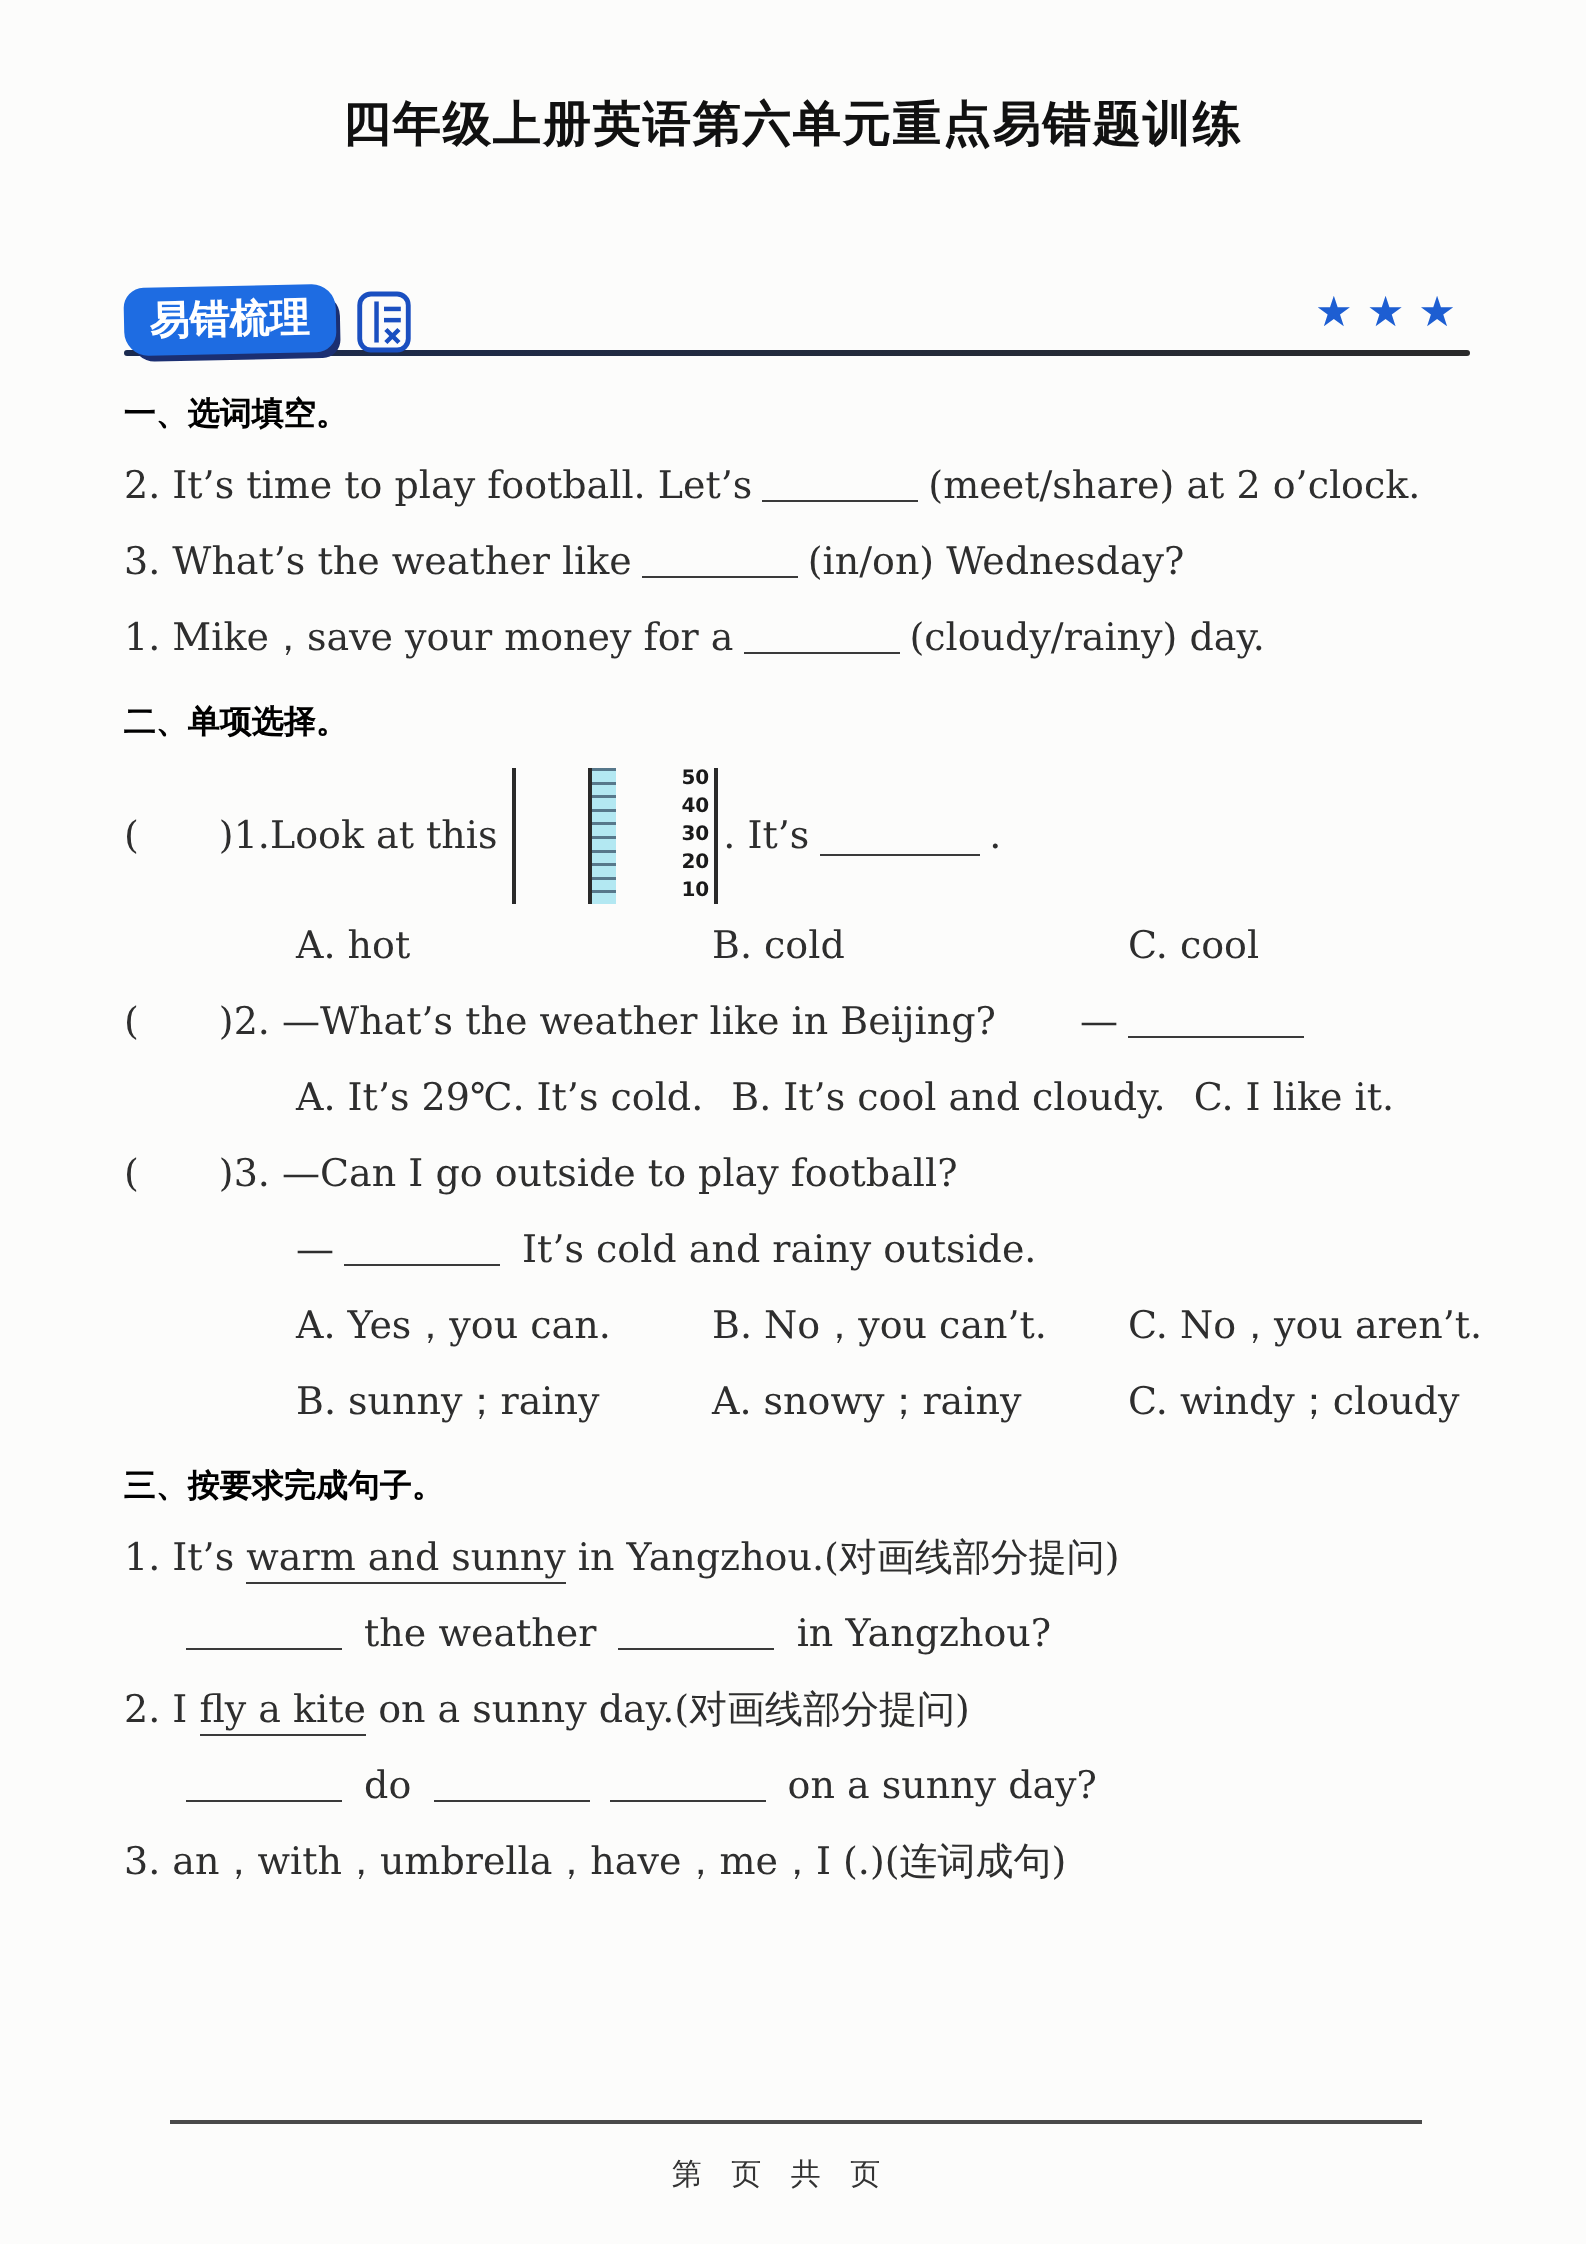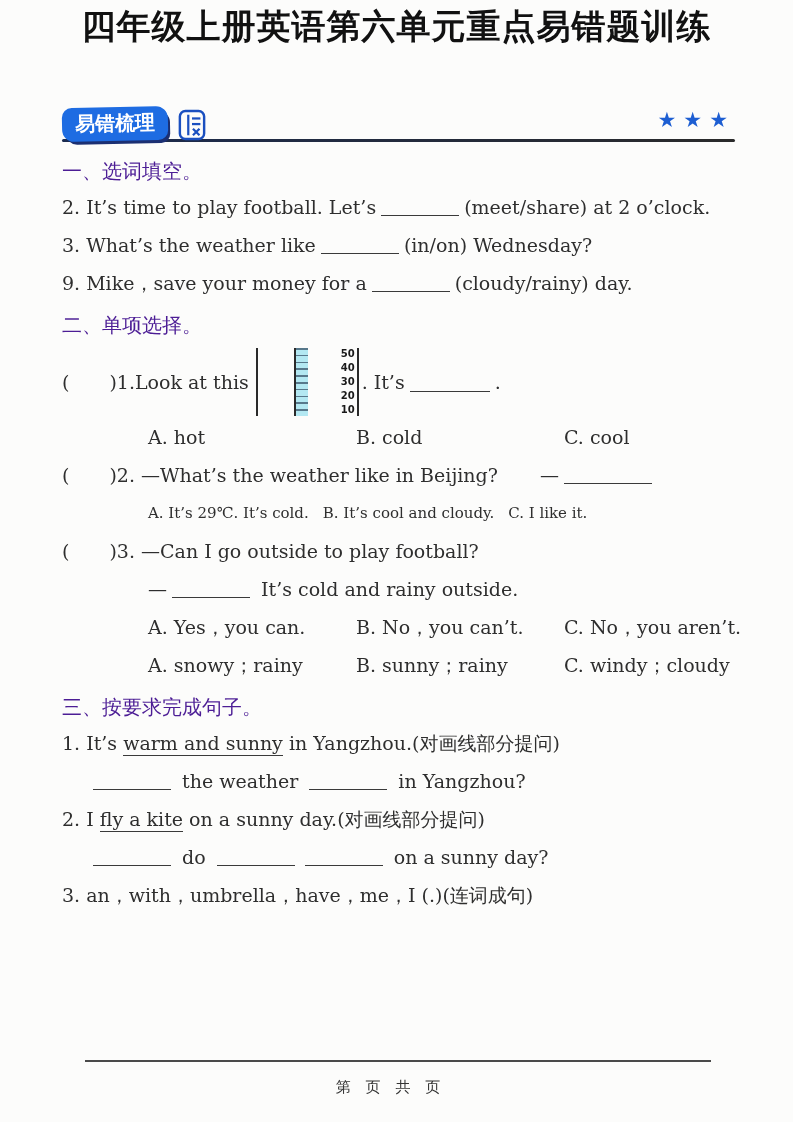--- a/index.html
+++ b/index.html
@@ -6,24 +6,24 @@
   .page{
     position:relative;
     width:793px;height:1122px;
     margin:0 auto;
     background:#fcfcfb;
     font-family:"DejaVu Serif","Liberation Serif",serif;
     color:#2e2e2e;
     overflow:hidden;
   }
   .title{
-    margin:0;
+    margin:0;padding-top:36px;
     text-align:center;
     font-family:"DejaVu Sans","Liberation Sans",sans-serif;
-    font-weight:900;font-size:34px;line-height:52px;
+    font-weight:900;font-size:24px;line-height:52px;
     color:#111;letter-spacing:1px;
   }
   
   .header-row{
     position:relative;
     margin:54px 58px 0 62px;
     height:36px;
     display:flex;align-items:center;justify-content:space-between;
   }
   .header-line{
@@ -46,37 +46,37 @@
   .stars{
     position:relative;z-index:2;
     margin-bottom:8px;
     font-size:21px;color:#1d5ed2;letter-spacing:7px;white-space:nowrap;
   }
   
   .content{margin:0 58px 0 62px;}
   .sec-heading{
     margin:16px 0 10px;
     font-family:"DejaVu Sans","Liberation Sans",sans-serif;
-    font-weight:400;font-size:20px;line-height:26px;
-    color:#4c1d95;
+    font-weight:700;font-size:16px;line-height:26px;
+    color:#000000;
   }
   .line{margin:0 0 12px;font-size:19px;line-height:26px;}
   .blank{
     display:inline-block;height:14px;
     border-bottom:1.7px solid #3a3a3a;
     transform:translateY(2px);
     margin:0 5px;
   }
   .w78{width:78px}.w80{width:80px}.w88{width:88px}
   .uline{border-bottom:1.7px solid #3a3a3a;padding-bottom:1px;margin-top:39px;}
   .pgap{display:inline-block;width:40px;}
   .opts-row{display:flex;margin:0 0 12px 86px;font-size:19px;line-height:26px;}
   .opts-row .opt{width:208px;flex:none;}
   .opts-row .opt:last-child{width:auto;}
-  .opts-inline{display:flex;gap:14px;margin:0 0 12px 86px;font-size:15px;line-height:26px;white-space:nowrap;}
+  .opts-inline{display:flex;gap:14px;margin:0 0 12px 86px;font-size:19px;line-height:26px;white-space:nowrap;}
   .indent26{margin-left:26px;}
   .indent86{margin-left:86px;}
   .dash-gap{margin-left:36px;}
   
   .q-row{display:flex;align-items:center;margin:2px 0 8px;font-size:19px;line-height:26px;}
   .q-row > span{white-space:pre;gap:32px;}
   .thermo{display:inline-flex;height:68px;align-items:stretch;margin:0 3px 0 7px;}
   .t-left{width:2px;background:#2a2a2a;margin-right:4px;}
   .t-tube{
     width:12px;
@@ -127,21 +127,21 @@
 
     <div class="sec-heading">一、选词填空。</div>
 
     <p class="line">
       <span>2. It’s time to play football. Let’s</span><span class="blank w78"></span><span>(meet/share) at 2 o’clock.</span>
     </p>
     <p class="line">
       <span>3. What’s the weather like</span><span class="blank w78"></span><span>(in/on) Wednesday?</span>
     </p>
     <p class="line">
-      <span>9. Mike，save your money for a</span><span class="blank w78"></span><span>(cloudy/rainy) day.</span>
+      <span>1. Mike，save your money for a</span><span class="blank w78"></span><span>(cloudy/rainy) day.</span>
     </p>
 
     <div class="sec-heading">二、单项选择。</div>
 
     <div class="q-row">
       <span>(</span>
         <span class="pgap"></span>
         <span>)1.</span>
       <span>Look at this</span>
       <span class="thermo">
@@ -184,22 +184,22 @@
       <span>—</span><span class="blank w78"></span>
       <span>It’s cold and rainy outside.</span>
     </p>
     <div class="opts-row">
       <span class="opt">A. Yes，you can.</span>
       <span class="opt">B. No，you can’t.</span>
       <span class="opt">C. No，you aren’t.</span>
     </div>
 
     <div class="opts-row">
+      <span class="opt">B. sunny；rainy</span>
       <span class="opt">A. snowy；rainy</span>
-      <span class="opt">B. sunny；rainy</span>
       <span class="opt">C. windy；cloudy</span>
     </div>
 
     <div class="sec-heading">三、按要求完成句子。</div>
 
     <p class="line">
       <span>1. It’s</span>
       <span class="uline">warm and sunny</span>
       <span>in Yangzhou.(对画线部分提问)</span>
     </p>

